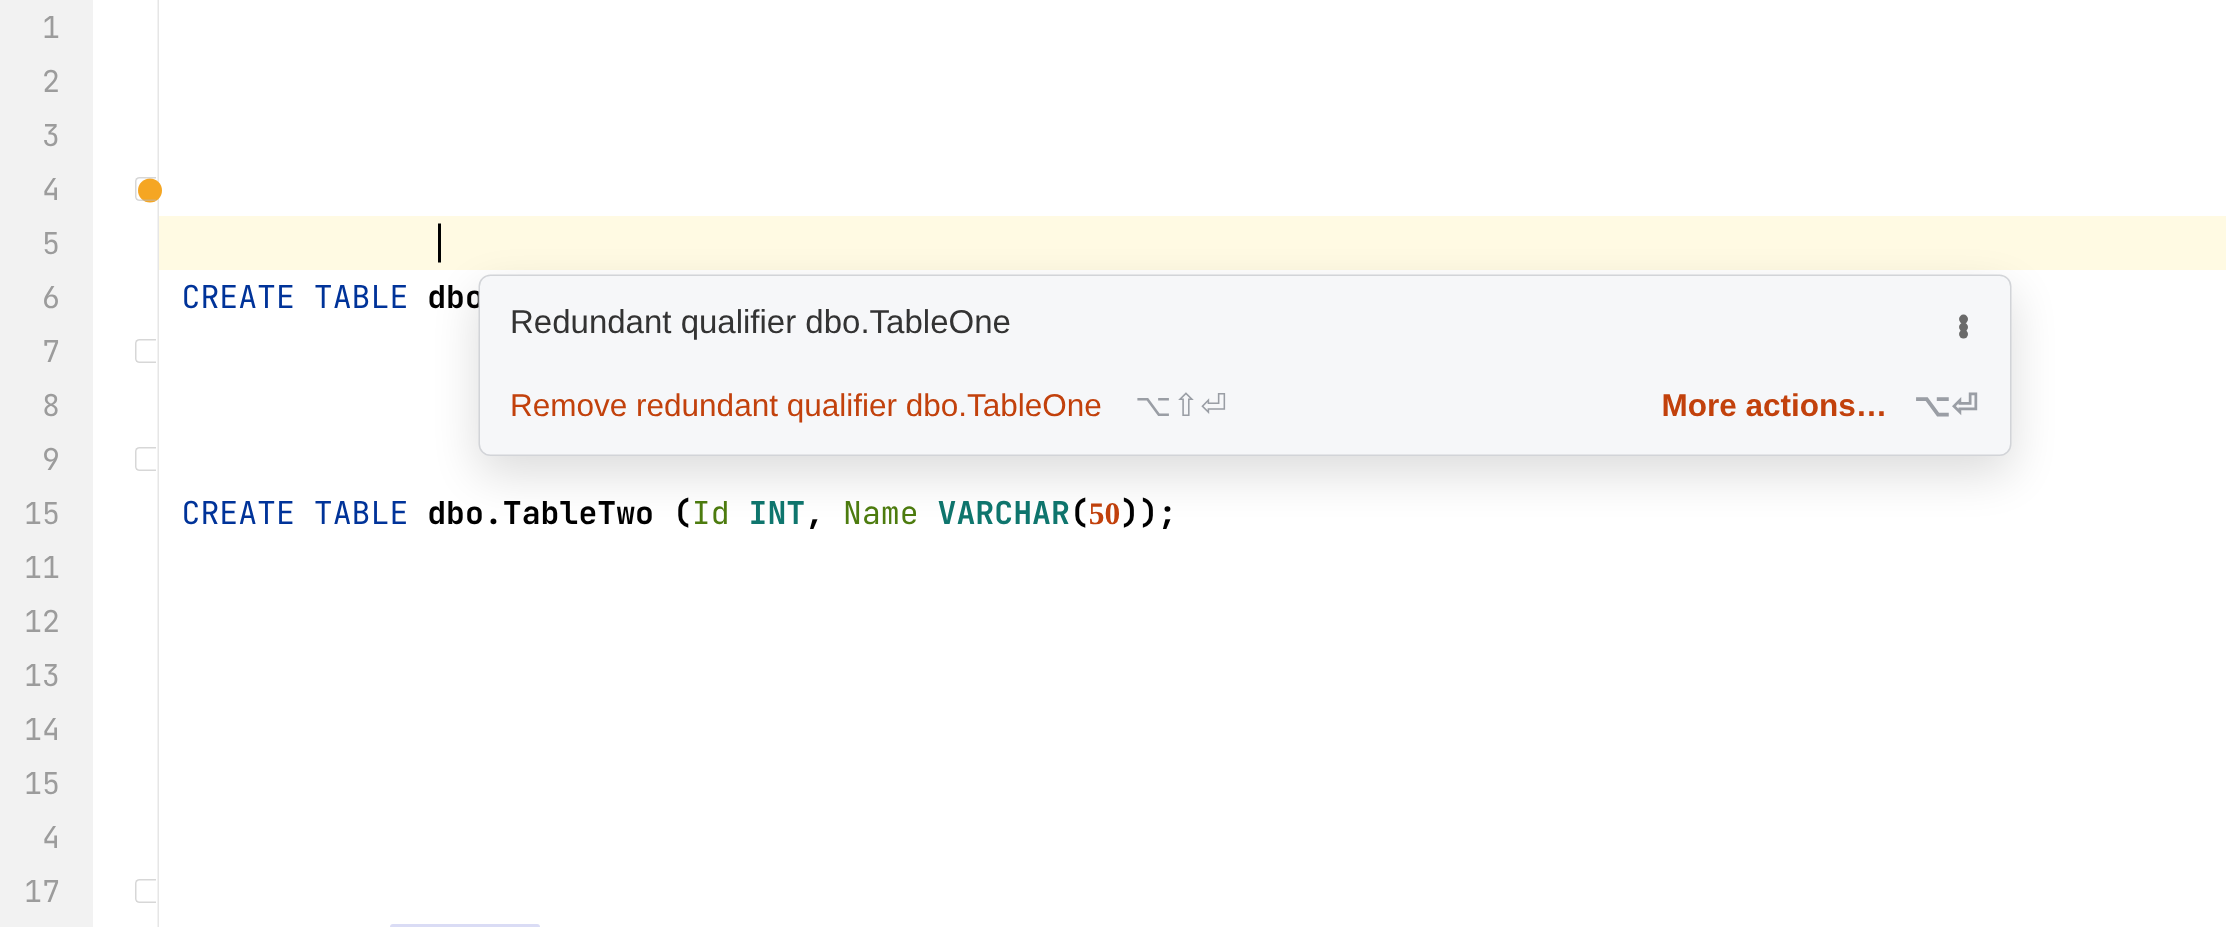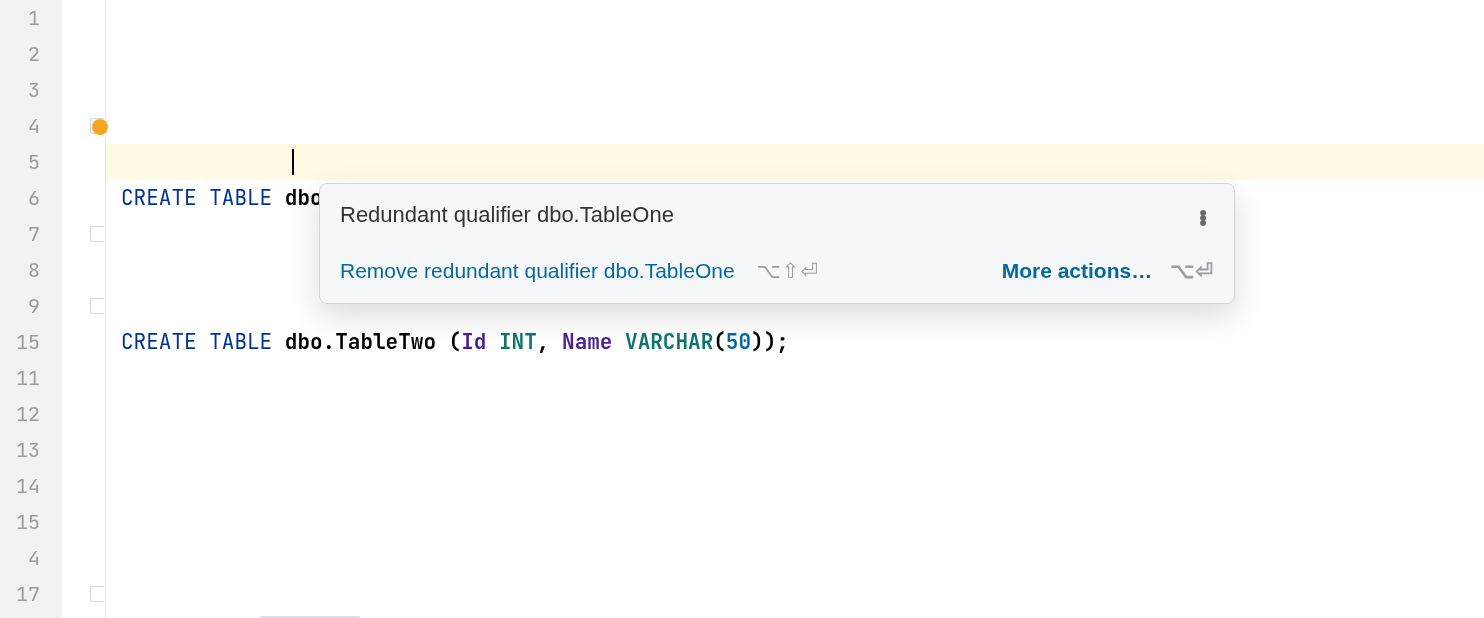--- a/index.html
+++ b/index.html
@@ -79,44 +79,44 @@
     top: 144px; 
     height:36px;
     background:#fffae3;
     z-index:0;
   }
   .code .line > * { position: relative; z-index:1; }
   .code .line .t { display:inline; }
 
   
   .kw  { color:#003399; font-weight:400; }   
-  .id  { color:#4c1d95; font-weight:700; }   
+  .id  { color:#4d7c0f; font-weight:400; }   
   .ty  { color:#0f766e; font-weight:700; }   
-  .num { color:#0369a1; font-weight:700; }
+  .num { color:#c2410c; font-weight:700;font-family:Liberation Serif, serif; }
   .txt { color:#000; }
 
   
   .occ { background:#dadcf5; border-radius:2px; padding:0 0; }
 
   
   .caret {
     position:absolute;
     width:2px; height:26px;
     background:#000;
     left: calc(15px + 13ch + 7px); 
     top: 149px;
     z-index:3;
   }
 
   
   .popup {
     position:absolute;
     left: 319px;
     top: 183px;
-    width: 916px;
+    width: 1022px;
     background:#f6f7f9;
     border:1px solid #d2d4d8;
     border-radius:8px;
     box-shadow: 0 12px 32px rgba(0,0,0,.14);
     font-family: -apple-system, "Segoe UI", Arial, sans-serif;
     font-size: 21px;
     font-weight: 400;
     z-index:10;
     overflow:hidden;
   }
@@ -129,21 +129,21 @@
   }
   .popup .hdr .title { font-size:22px; }
   .popup .dots { width:22px; text-align:center; color:#6a6a6a; font-size:22px; line-height:10px; }
   .popup .dots span{ display:block; height:5px;}
   .popup .row {
     display:flex;
     align-items:center;
     gap: 22px;
     padding: 10px 20px 14px 20px;
   }
-  .popup .fix, .popup .more { color:#0369a1; cursor:pointer; }
+  .popup .fix, .popup .more { color:#c2410c; cursor:pointer; }
   .popup .kbd {
     color:#9a9ea5; font-size:21px; letter-spacing:1px;
     font-family: -apple-system, sans-serif;
   }
   .popup .spacer { flex:1; }
   .popup .row .block2 { display:flex; align-items:center; gap:18px;font-weight:bold; }
 
 </style>
 </head>
 <body>

